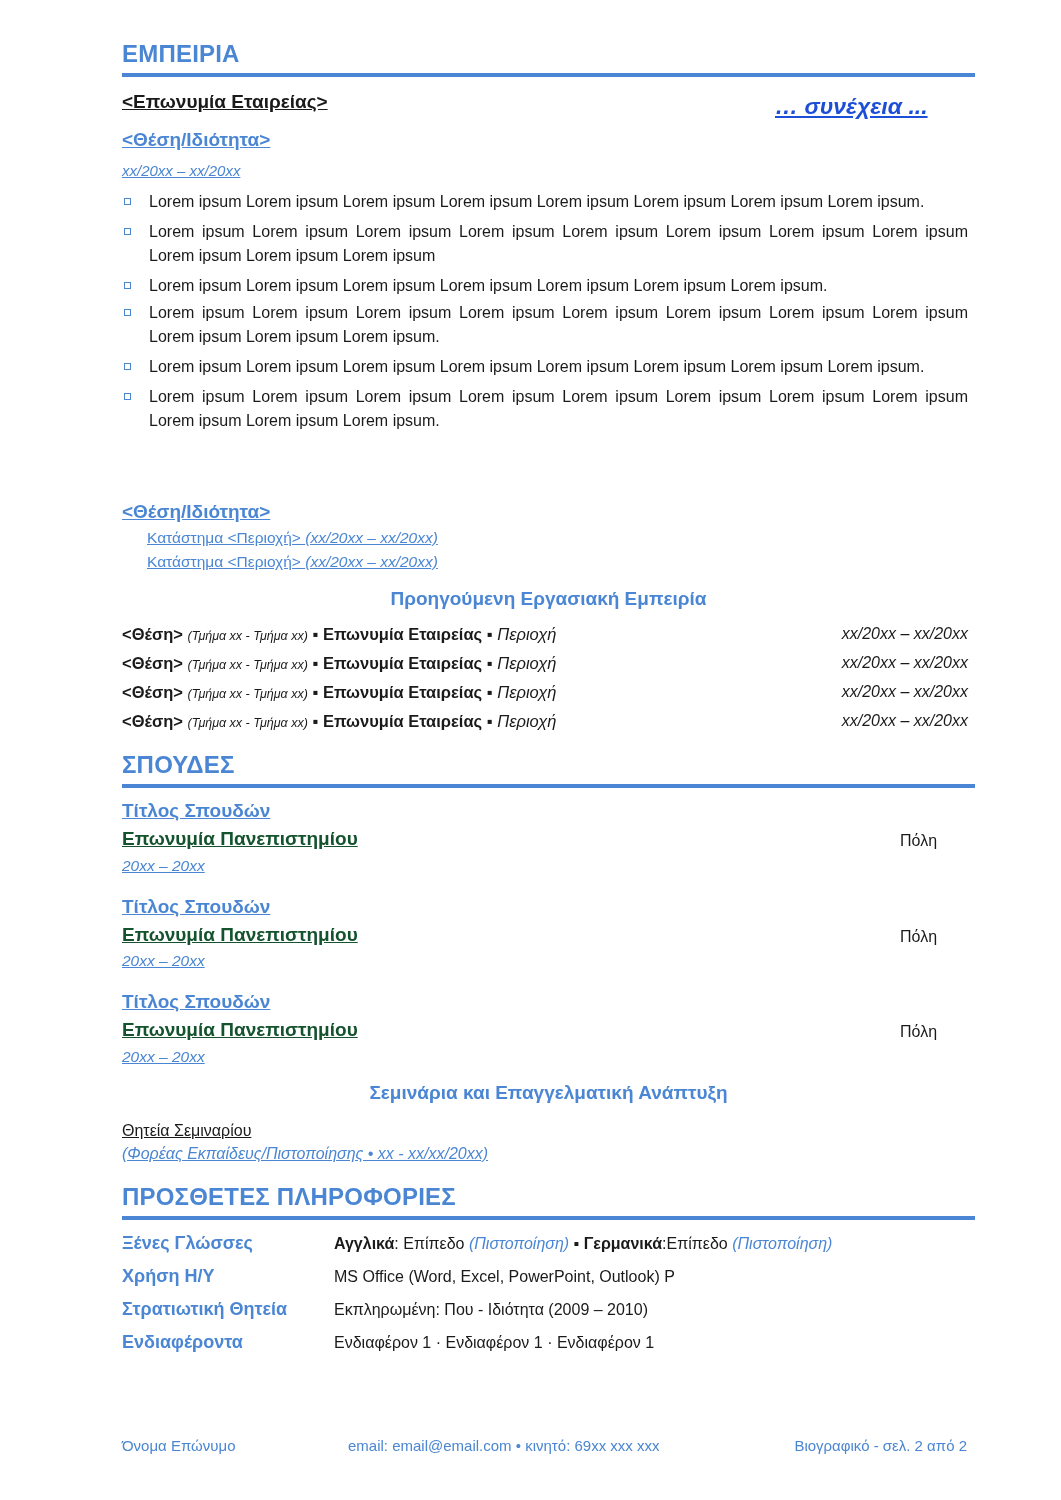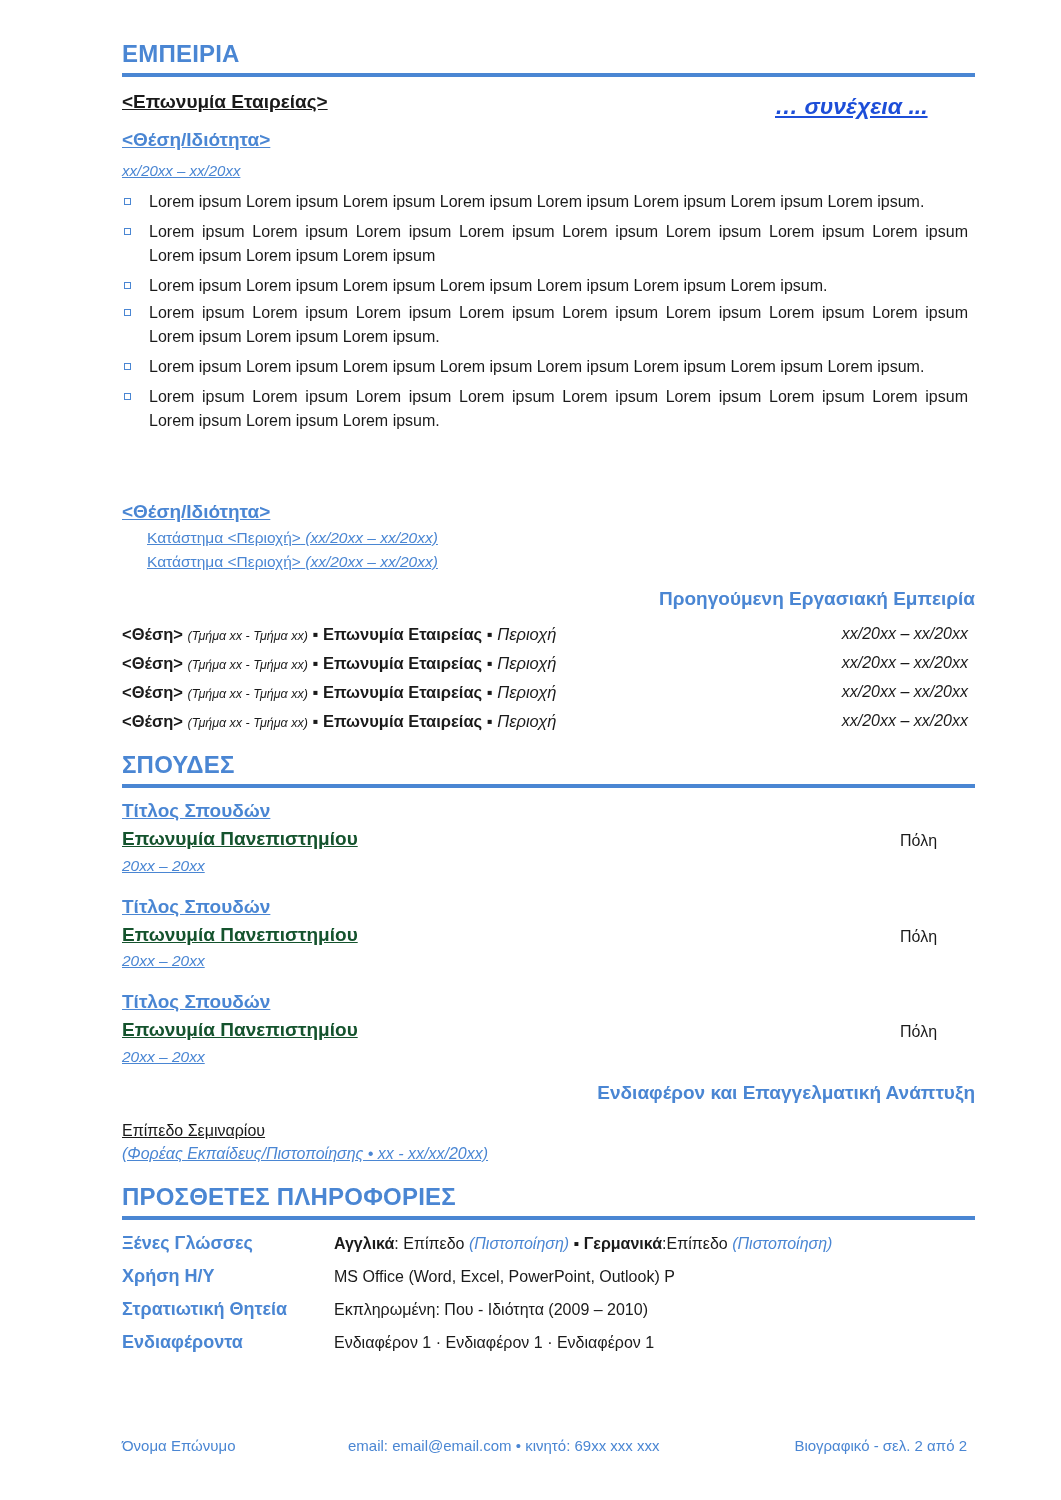--- a/index.html
+++ b/index.html
@@ -10,21 +10,21 @@
   .rule { position:absolute; left:0; width:853px; height:4px; background:#4a86d3; }
   .abs { position:absolute;text-decoration:underline; }
   .company { font-size:19px; font-weight:bold; color:#1a1a1a; }
   .cont { font-size:23px; font-weight:bold; font-style:italic; color:#1d4ed8; }
   .pos { font-size:19px; font-weight:bold; color:#4a86d3; }
   .date-i { font-size:15px; font-style:italic; color:#4a86d3; }
   .bullets { position:absolute; left:0; top:190px; width:846px; margin:0; padding:0; list-style:none; }
   .bullets li { position:relative; padding-left:27px; font-size:16px; line-height:24px; text-align:justify; margin-bottom:6px; color:#1a1a1a; }
   .bullets li .sq { position:absolute; left:2px; top:8px; width:7px; height:7px; border:1.5px solid #4a86d3; box-sizing:border-box; }
   .store { font-size:15.5px; color:#4a86d3; }
-  .center-head { position:absolute; left:0; width:853px; text-align:right; font-size:19px; font-weight:bold; color:#4a86d3; }
+  .center-head { position:absolute; left:0; width:853px; text-align:center; font-size:19px; font-weight:bold; color:#4a86d3; }
   .prev-row { position:absolute; left:0; width:846px; font-size:16.5px; height:24px; }
   .prev-row .b { font-weight:bold; }
   .prev-row .small-i { font-size:12.5px; font-style:italic; }
   .prev-row .it { font-style:italic; }
   .prev-row .date { position:absolute; right:0; top:0; font-style:italic; font-size:16px; }
   .deg { font-size:19px; font-weight:bold; color:#4a86d3; }
   .uni { font-size:19px; font-weight:bold; color:#14532d; }
   .city { position:absolute; left:778px; font-size:16px; }
   .yr { font-size:15.5px; font-style:italic; color:#4a86d3; }
   .info-label { position:absolute; left:0; font-size:18px; font-weight:bold; color:#4a86d3; }
@@ -88,22 +88,22 @@
   <div class="abs deg" style="top:896px;">Τίτλος Σπουδών</div>
   <div class="abs uni" style="top:924px;">Επωνυμία Πανεπιστημίου</div>
   <div class="city" style="top:928px;">Πόλη</div>
   <div class="abs yr" style="top:952px;">20xx – 20xx</div>
 
   <div class="abs deg" style="top:991px;">Τίτλος Σπουδών</div>
   <div class="abs uni" style="top:1019px;">Επωνυμία Πανεπιστημίου</div>
   <div class="city" style="top:1023px;">Πόλη</div>
   <div class="abs yr" style="top:1048px;">20xx – 20xx</div>
 
-  <div class="center-head" style="top:1082px;">Ενδιαφέρον και Επαγγελματική Ανάπτυξη</div>
-  <div class="abs" style="top:1122px; font-size:16px;">Επίπεδο Σεμιναρίου</div>
+  <div class="center-head" style="top:1082px;">Σεμινάρια και Επαγγελματική Ανάπτυξη</div>
+  <div class="abs" style="top:1122px; font-size:16px;">Θητεία Σεμιναρίου</div>
   <div class="abs date-i" style="top:1145px; font-size:16px;">(Φορέας Εκπαίδευς/Πιστοποίησης • xx - xx/xx/20xx)</div>
 
   <div class="sec-title" style="top:1183px;">ΠΡΟΣΘΕΤΕΣ ΠΛΗΡΟΦΟΡΙΕΣ</div>
   <div class="rule" style="top:1216px;"></div>
 
   <div class="info-label" style="top:1233px;">Ξένες Γλώσσες</div>
   <div class="info-val" style="top:1235px;"><b>Αγγλικά</b><span>: Επίπεδο </span><i class="blue">(Πιστοποίηση)</i><span> ▪ </span><b>Γερμανικά</b><span>:Επίπεδο </span><i class="blue">(Πιστοποίηση)</i></div>
 
   <div class="info-label" style="top:1266px;">Χρήση Η/Υ</div>
   <div class="info-val" style="top:1268px;">MS Office (Word, Excel, PowerPoint, Outlook) P</div>

